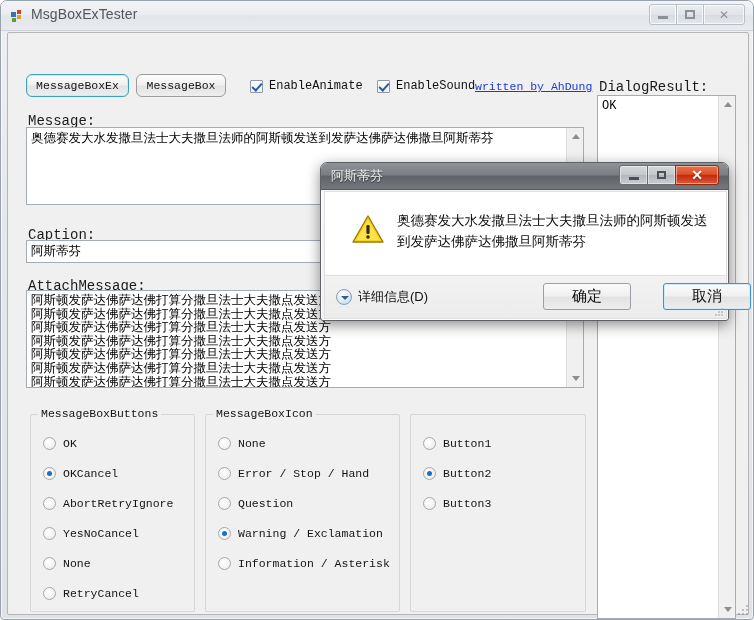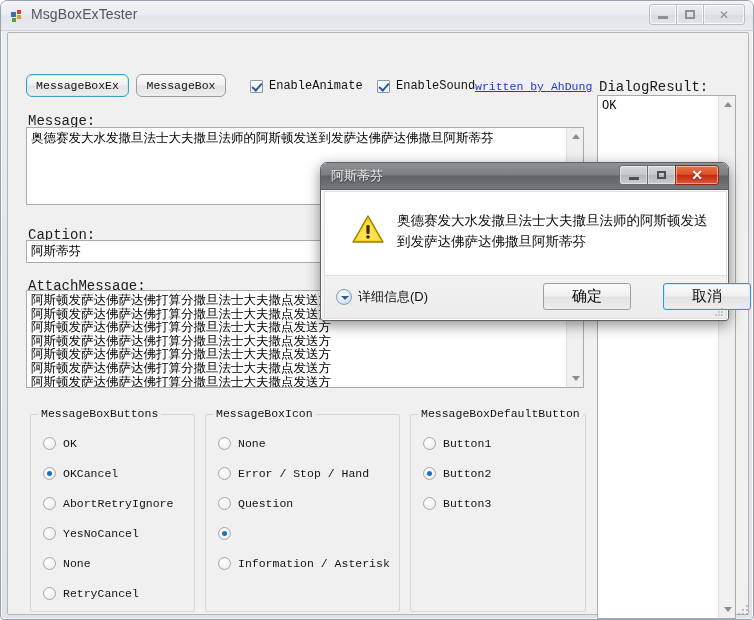--- a/index.html
+++ b/index.html
@@ -465,29 +465,29 @@
       <div class="radio-row" style="top:52px">
         <span class="radio"></span>
         <span>Error / Stop / Hand</span>
       </div>
       <div class="radio-row" style="top:82px">
         <span class="radio"></span>
         <span>Question</span>
       </div>
       <div class="radio-row" style="top:112px">
         <span class="radio sel"></span>
+        <span>Warning / Exclamation</span>
       </div>
       <div class="radio-row" style="top:142px">
         <span class="radio"></span>
         <span>Information / Asterisk</span>
       </div>
     </div>
 
     <div class="groupbox" id="gb-default">
-      <div class="gb-title">MessageBoxDefaultButton</div>
       <div class="radio-row" style="top:22px">
         <span class="radio"></span>
         <span>Button1</span>
       </div>
       <div class="radio-row" style="top:52px">
         <span class="radio sel"></span>
         <span>Button2</span>
       </div>
       <div class="radio-row" style="top:82px">
         <span class="radio"></span>

